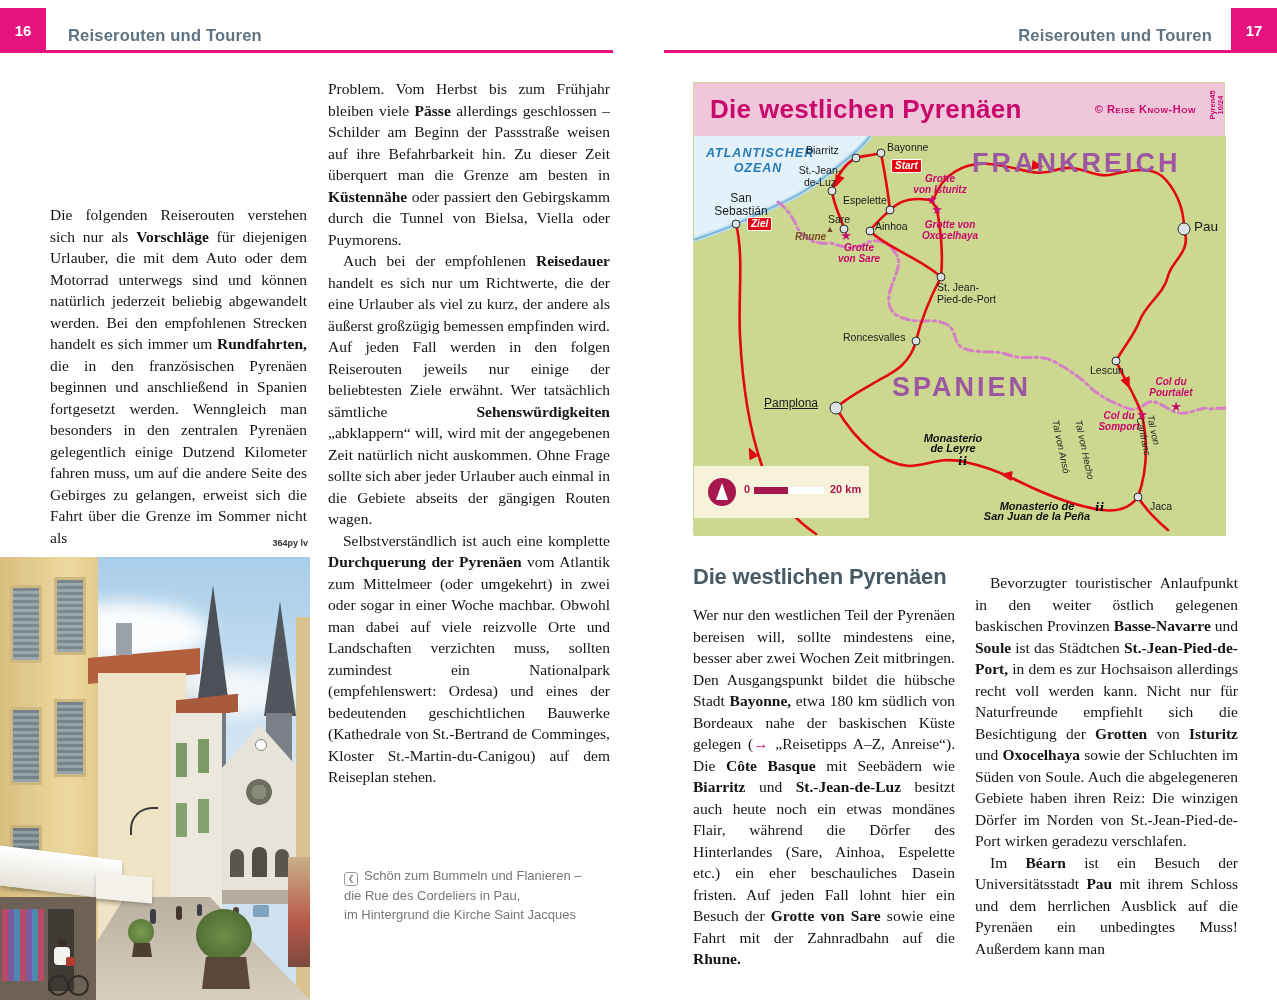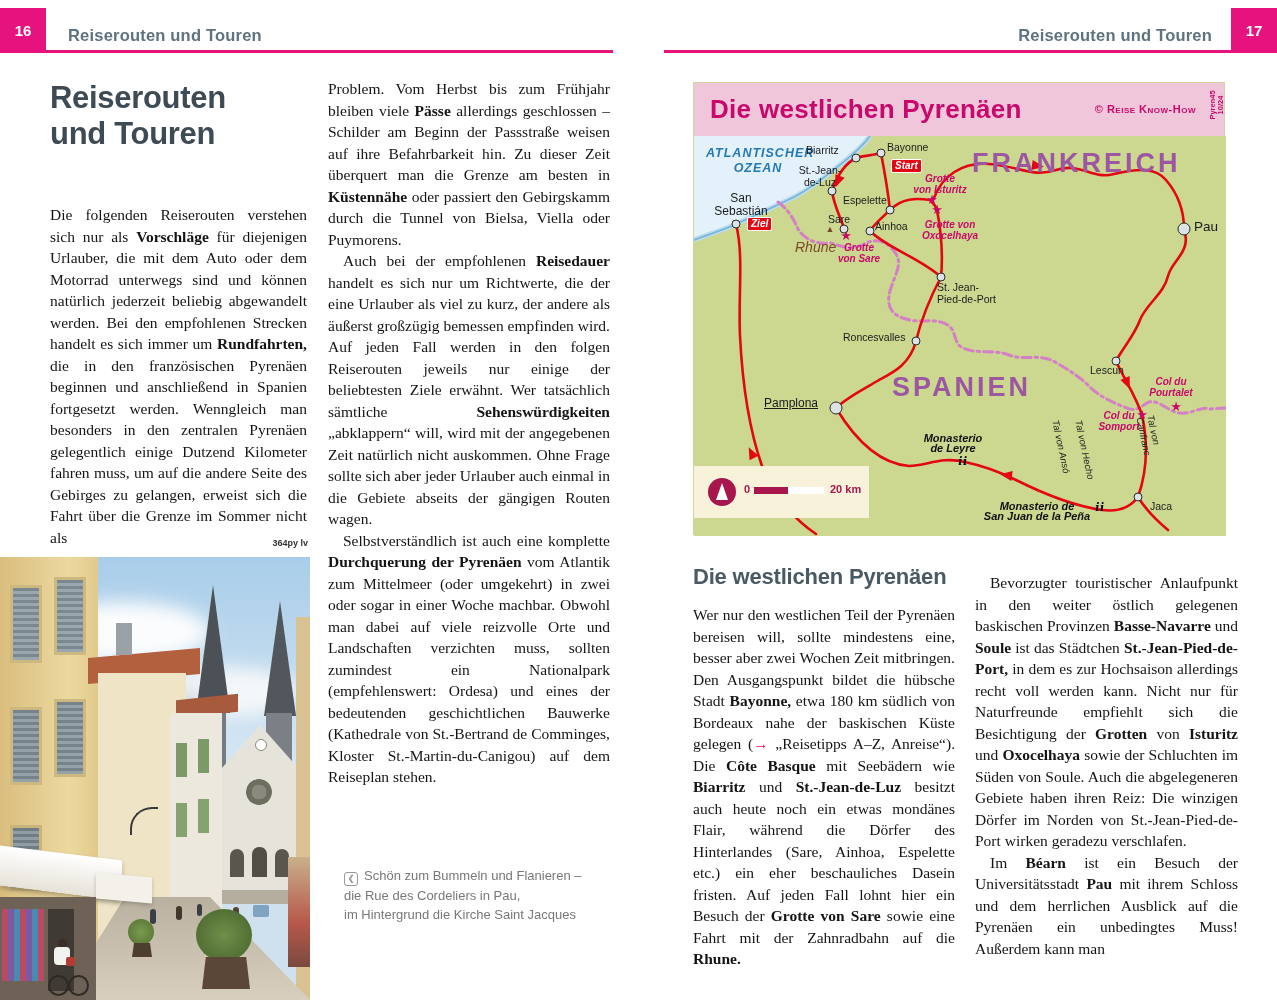--- a/index.html
+++ b/index.html
@@ -37,21 +37,21 @@
   .map-body{position:absolute;left:0;top:53px;width:532px;height:400px;background:#ccd88f;overflow:hidden;}
   .map-body svg{position:absolute;left:0;top:0;}
   .mlayer{position:absolute;left:0;top:0;width:100%;height:100%;}
   .mlabel{position:absolute;white-space:pre-line;font-family:"Liberation Sans",sans-serif;}
   .mlabel.city{color:#1a1a1a;font-size:10.5px;line-height:11.5px;}
   .mlabel.big2{font-size:12px;line-height:13px;}
   .mlabel.big3{font-size:13.5px;}
   .mlabel.country{color:#9c56a2;font-weight:700;font-size:27px;letter-spacing:3px;}
   .mlabel.ocean{color:#2579b5;font-weight:700;font-style:italic;font-size:12.5px;line-height:15px;letter-spacing:1px;}
   .mlabel.poi{color:#c9086b;font-weight:700;font-style:italic;font-size:10px;line-height:10.5px;}
-  .mlabel.rhune{color:#7a4a28;font-weight:400;font-style:italic;font-size:14px;margin-top:8px;}
+  .mlabel.rhune{color:#7a4a28;font-weight:700;font-style:italic;font-size:10px;}
   .mlabel.mon{color:#111;font-weight:700;font-style:italic;font-size:11px;line-height:10px;}
   .mlabel.valley{color:#222;font-style:italic;font-size:9.5px;transform-origin:0 0;}
   .mlabel.badge{background:#e30613;color:#fff;font-weight:700;font-style:italic;font-size:10px;
                 padding:0 3px 1px 3px;border-radius:1px;box-shadow:0 0 0 1px #fff;}
   .mdot{position:absolute;width:7px;height:7px;border-radius:50%;background:#dde2e5;border:1.4px solid #2a2a2a;
         transform:translate(-50%,-50%);}
   .mdot.big{width:11px;height:11px;}
   .mstar{position:absolute;color:#c9086b;font-size:13px;transform:translate(-50%,-55%);}
   .mii{position:absolute;color:#000;font:700 italic 11px "DejaVu Serif",serif;transform:translate(-50%,-50%);letter-spacing:.5px;}
   .mmountain{position:absolute;color:#7a4a28;font-size:9px;transform:translate(-50%,-60%);}
@@ -80,22 +80,20 @@
     </div>
   <div class="abs hdr-title" style="left:68px;top:26px;">Reiserouten und Touren</div>
   <div class="abs hdr-rule" style="left:46px;top:50px;width:567px;"></div>
 
   <div class="abs hdr-title" style="left:664px;top:26px;width:548px;text-align:right;">Reiserouten und Touren</div>
   <div class="abs hdr-rule" style="left:664px;top:50px;width:567px;"></div>
   <div class="abs hdr-box" style="left:1231px;top:8px;width:46px;height:45px;">
       <span>17</span>
     </div>
 
-  <div class="abs main-title pre" style="left:50px;top:80px;">Reiserouten
-und Touren</div>
 
   <div class="abs serifcol" style="left:50px;top:204px;width:257px;">
     <p><span>Die folgenden Reiserouten verstehen sich nur als </span><span class="rb">Vorschläge</span><span> für diejenigen Urlauber, die mit dem Auto oder dem Motorrad unterwegs sind und können natürlich jederzeit beliebig abgewandelt werden. Bei den empfohlenen Strecken handelt es sich immer um </span><span class="rb">Rundfahrten,</span><span> die in den französischen Pyrenäen beginnen und anschließend in Spanien fortgesetzt werden. Wenngleich man besonders in den zentralen Pyrenäen gelegentlich einige Dutzend Kilometer fahren muss, um auf die andere Seite des Gebirges zu gelangen, erweist sich die Fahrt über die Grenze im Sommer nicht als</span></p>
   </div>
 
   <div class="abs serifcol" style="left:328px;top:78px;width:282px;">
     <p><span>Problem. Vom Herbst bis zum Frühjahr bleiben viele </span><span class="rb">Pässe</span><span> allerdings geschlossen – Schilder am Beginn der Passstraße weisen auf ihre Befahrbarkeit hin. Zu dieser Zeit überquert man die Grenze am besten in </span><span class="rb">Küstennähe</span><span> oder passiert den Gebirgskamm durch die Tunnel von Bielsa, Viella oder Puymorens.</span></p>
     <p class="ind"><span>Auch bei der empfohlenen </span><span class="rb">Reisedauer</span><span> handelt es sich nur um Richtwerte, die der eine Urlauber als viel zu kurz, der andere als äußerst großzügig bemessen empfinden wird. Auf jeden Fall werden in den folgen Reiserouten jeweils nur einige der beliebtesten Ziele erwähnt. Wer tatsächlich sämtliche </span><span class="rb">Sehenswürdigkeiten</span><span> „abklappern“ will, wird mit der angegebenen Zeit natürlich nicht auskommen. Ohne Frage sollte sich aber jeder Urlauber auch einmal in die Gebiete abseits der gängigen Routen wagen.</span></p>
     <p class="ind"><span>Selbstverständlich ist auch eine komplette </span><span class="rb">Durchquerung der Pyrenäen</span><span> vom Atlantik zum Mittelmeer (oder umgekehrt) in zwei oder sogar in einer Woche machbar. Obwohl man dabei auf viele reizvolle Orte und Landschaften verzichten muss, sollten zumindest ein Nationalpark (empfehlenswert: Ordesa) und eines der bedeutenden geschichtlichen Bauwerke (Kathedrale von St.-Bertrand de Comminges, Kloster St.-Martin-du-Canigou) auf dem Reiseplan stehen.</span></p>
   </div>

